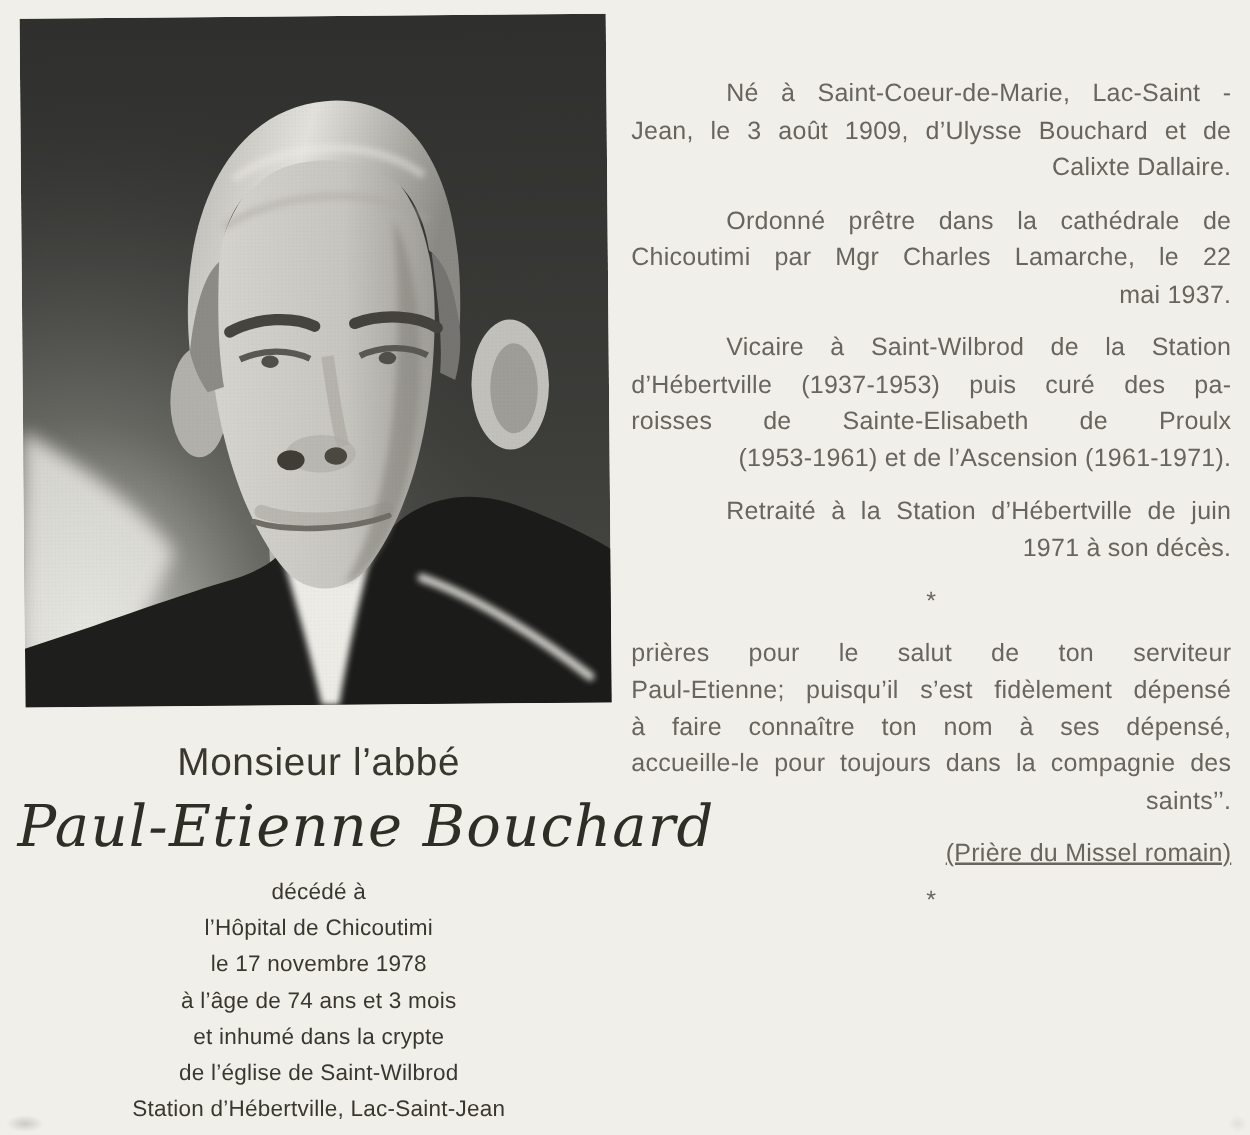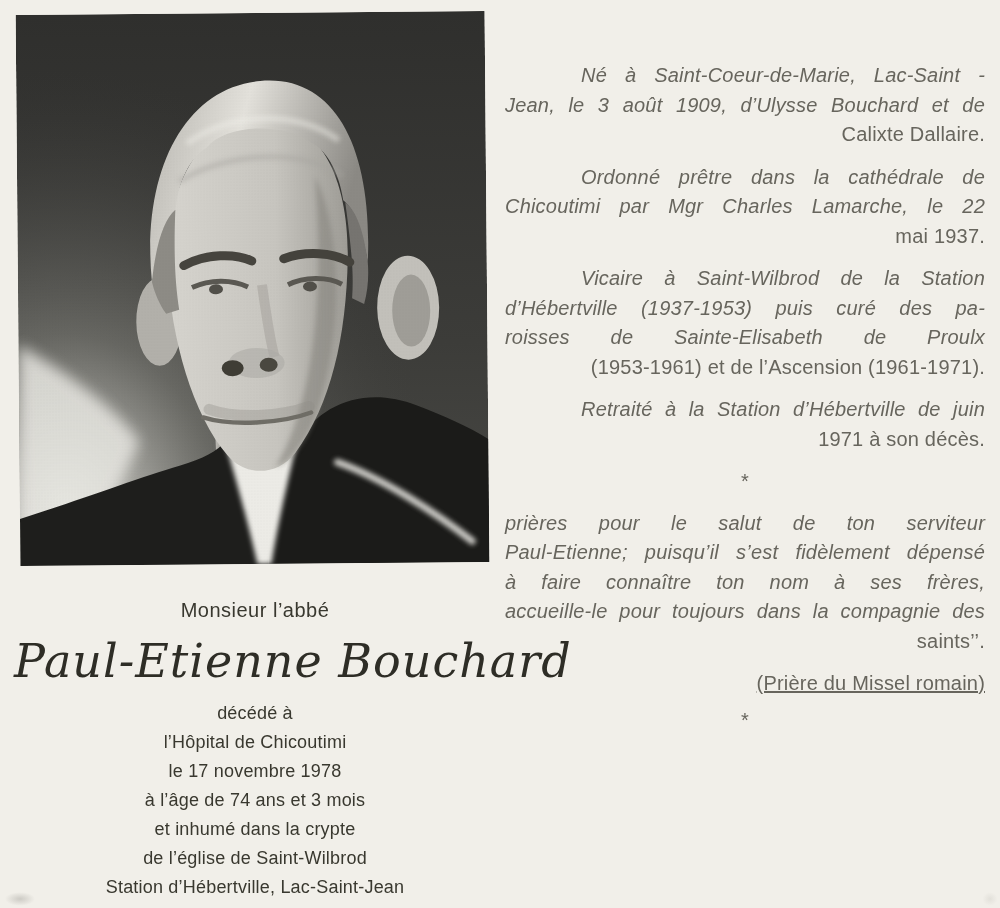--- a/index.html
+++ b/index.html
@@ -17,34 +17,34 @@
   .photo{
     position:absolute;left:18px;top:13px;width:469px;height:551px;
     transform:rotate(-0.5deg);
   }
   .photo svg{display:block;}
   
   .left-block{
     position:absolute;left:14px;top:595px;width:482px;
     text-align:center;color:#39382f;
   }
-  .lb-title{font-size:20px;line-height:30px;letter-spacing:0.5px;}
+  .lb-title{font-size:31px;line-height:30px;letter-spacing:0.5px;}
   .lb-name{
     font-family:"DejaVu Serif", serif;font-style:italic;
     font-size:46px;line-height:66px;color:#2e2d26;
     margin:3px 0 5px;letter-spacing:1px;white-space:nowrap;
   }
   .lb-line{font-size:18px;line-height:29px;letter-spacing:0.2px;}
   
   .right-col{
     position:absolute;left:505px;top:61px;width:480px;
     color:#67655d;font-size:20px;line-height:29.5px;letter-spacing:0.2px;
   }
   .para{margin:0 0 13px 0;}
-  .jl{text-align:justify;text-align-last:justify;font-style:italic;}
+  .jl{text-align:justify;text-align-last:justify;}
   .ll{text-align:right;}
   .ind{text-indent:76px;}
   .star{text-align:center;margin:7px 0 12px 0;}
   .credit{text-align:right;margin-top:4px;text-decoration:underline;}
 </style>
 </head>
 <body>
 
 <div class="card">
 
@@ -169,21 +169,21 @@
     <div class="para">
       <div class="jl ind">Retraité à la Station d’Hébertville de juin</div>
       <div class="ll">1971 à son décès.</div>
     </div>
 
     <div class="star">*</div>
 
     <div class="para">
       <div class="jl">prières pour le salut de ton serviteur</div>
       <div class="jl">Paul-Etienne; puisqu’il s’est fidèlement dépensé</div>
-      <div class="jl">à faire connaître ton nom à ses frères,</div>
+      <div class="jl">à faire connaître ton nom à ses dépensé,</div>
       <div class="jl">accueille-le pour toujours dans la compagnie des</div>
       <div class="ll">saints’’.</div>
     </div>
 
     <div class="credit">(Prière du Missel romain)</div>
 
     <div class="star">*</div>
 
   </div>
 </div>

